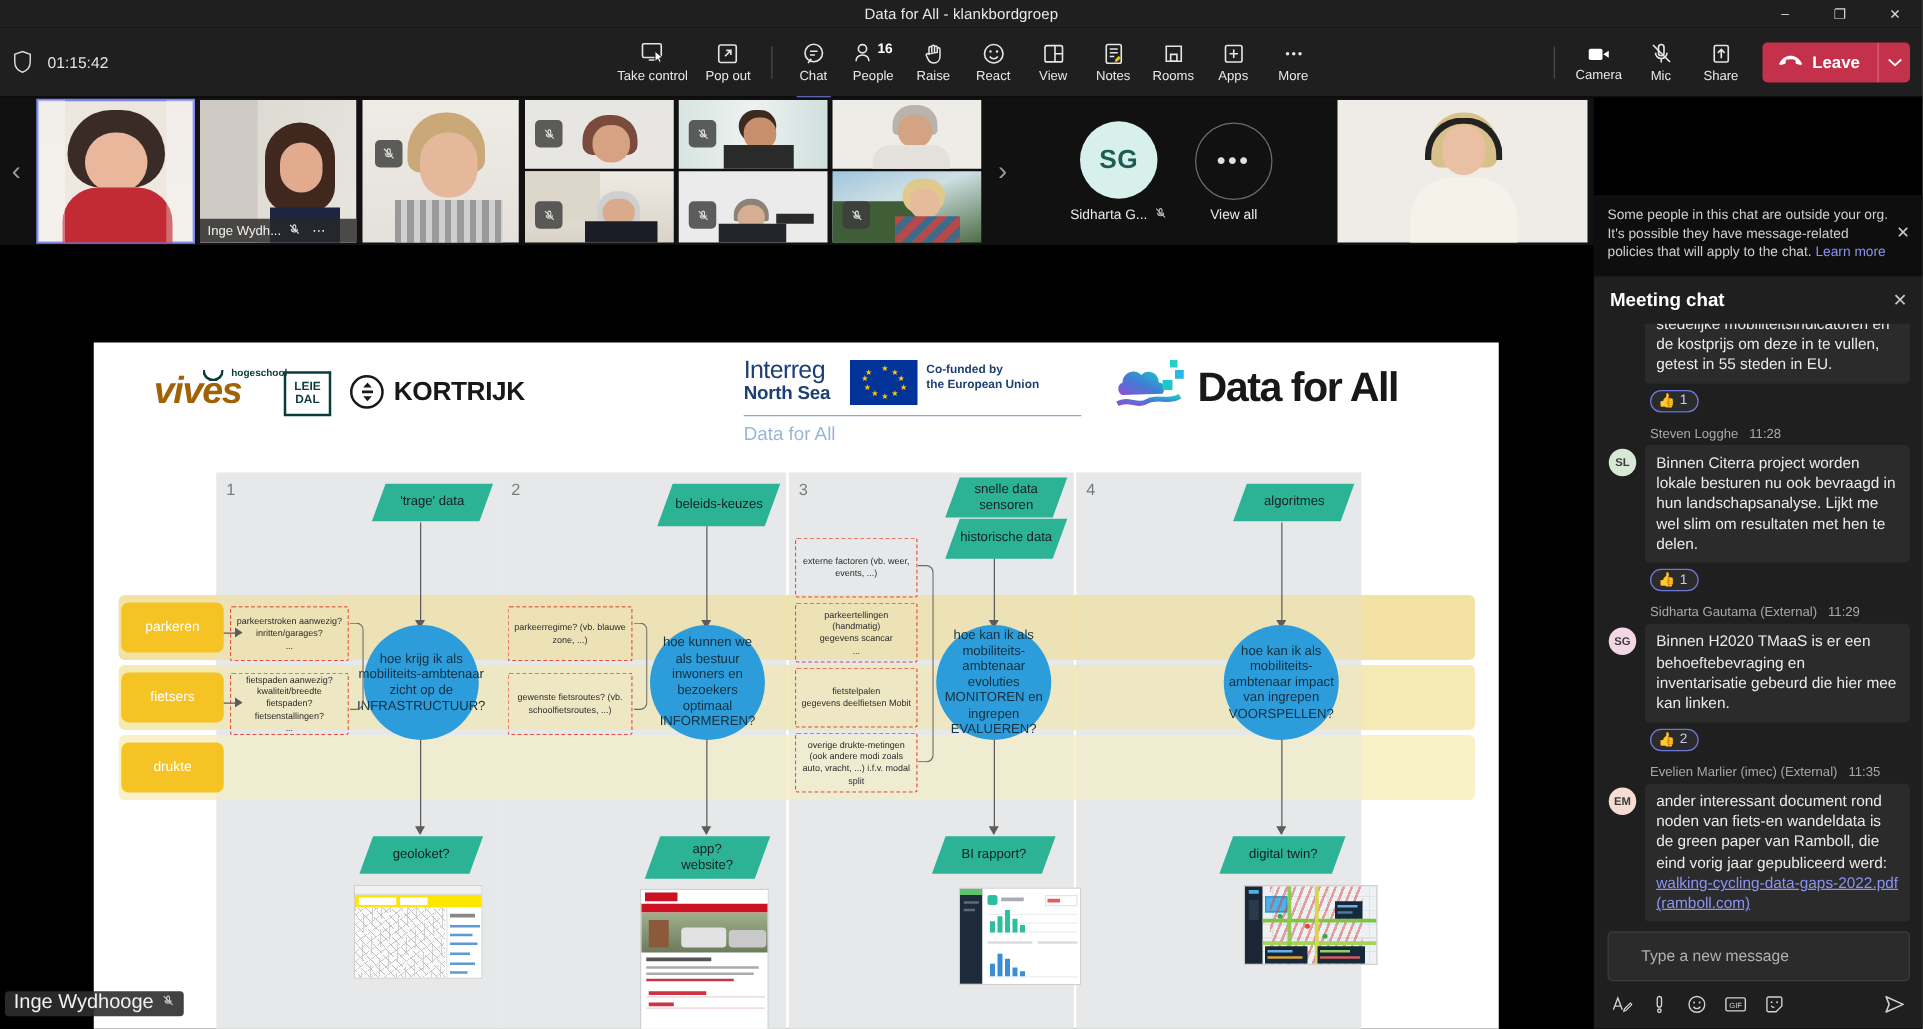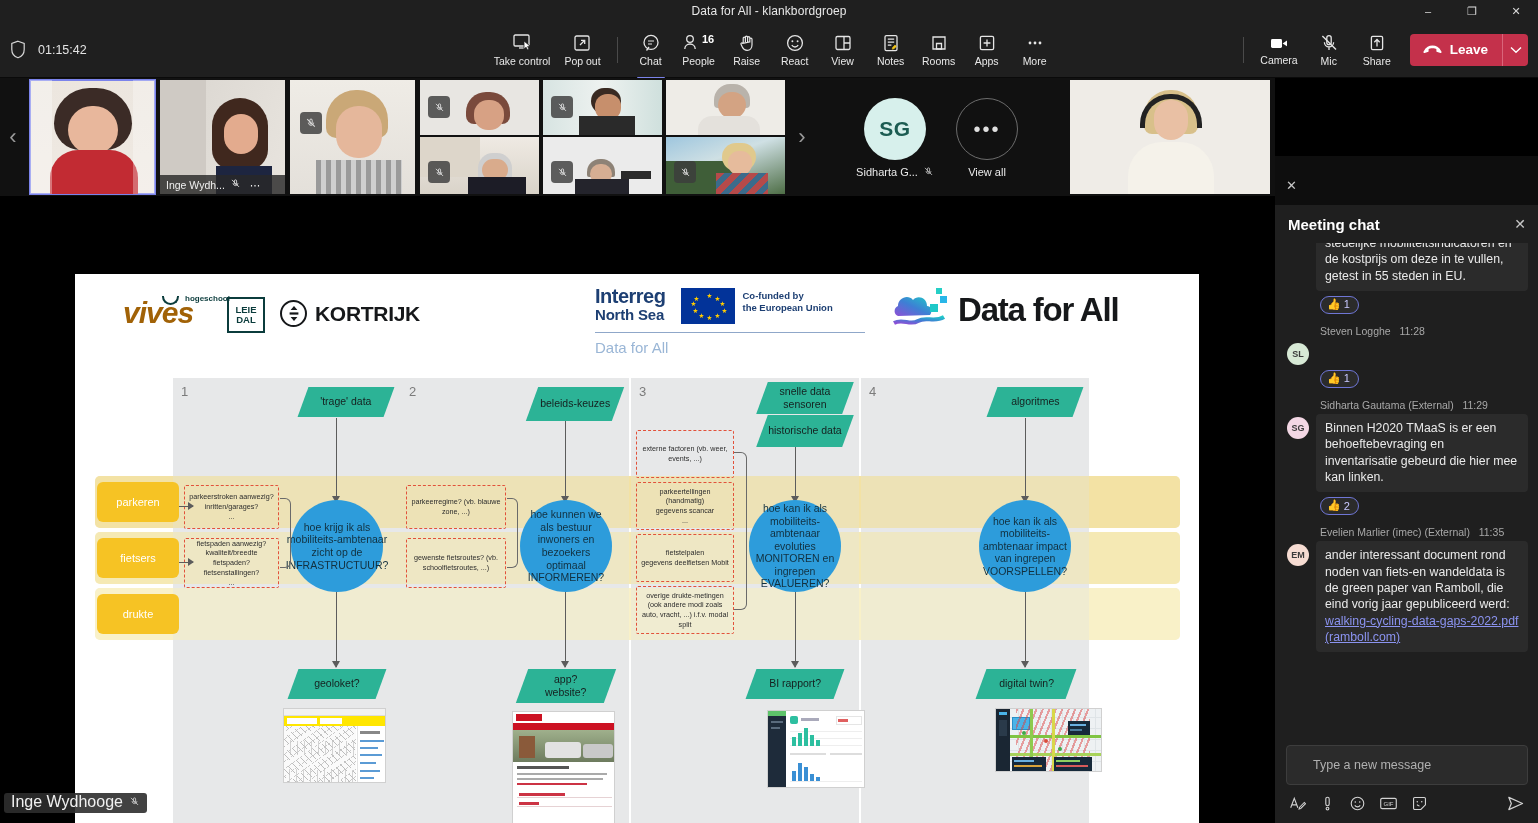--- a/index.html
+++ b/index.html
@@ -99,21 +99,21 @@
     border: 2px solid #0b3c3c; display: flex; flex-direction: column;
     align-items: center; justify-content: center; line-height: 1.05;
   }
   .logo-leiedal span { font-size: 9.5px; font-weight: 700; color: #0b3c3c; }
   .logo-kortrijk { position: absolute; left: 205px; top: 26px; display: flex; align-items: center; gap: 8px; }
   .kortrijk-mark { width: 27px; height: 27px; border-radius: 50%; border: 2.5px solid #16181a;
                    display: flex; align-items: center; justify-content: center; }
   .kortrijk-word { font-size: 21px; font-weight: 800; color: #16181a; letter-spacing: -.3px; }
   .logo-interreg { position: absolute; left: 520px; top: 12px; width: 270px; }
   .interreg-top { display: flex; align-items: flex-start; gap: 16px; }
-  .interreg-word { font-size: 20px; font-weight: 700; color: #1d3f73; line-height: 1.0; letter-spacing: -.5px; }
+  .interreg-word { font-size: 20px; font-weight: 400; color: #1d3f73; line-height: 1.0; letter-spacing: -.5px; }
   .interreg-sub { font-size: 15px; font-weight: 700; color: #1d3f73; letter-spacing: -.2px; }
   .eu-flag { width: 54px; height: 36px; background: #023399; position: relative; margin-top: 2px; }
   .eu-star { position: absolute; color: #ffcc00; font-size: 6.5px; line-height: 1; }
   .eu-text { font-size: 9.5px; font-weight: 700; color: #1d3f73; line-height: 1.25; margin-top: 4px; }
   .interreg-rule { border-top: 1px solid #8fa7c9; margin: 8px 0 6px; }
   .interreg-prog { font-size: 15px; color: #9ab6d6; }
   .logo-dfa { position: absolute; left: 815px; top: 12px; display: flex; align-items: center; gap: 6px; }
   .dfa-word { font-size: 33px; font-weight: 800; color: #16181a; letter-spacing: -1.2px; }
   .grid { position: relative; height: 507px; }
   .col {
@@ -833,20 +833,23 @@
             <path d="M10 3.4a2 2 0 0 1 2 2v4.2a2 2 0 0 1-4 0V5.4a2 2 0 0 1 2-2z" fill="none" stroke="#ccc" stroke-width="1.6"></path>
             <path d="M5.6 9.4c0 2.4 2 4.4 4.4 4.4s4.4-2 4.4-4.4" fill="none" stroke="#ccc" stroke-width="1.6"></path>
             <path d="M3.6 3.4 16.4 16.2" stroke="#ccc" stroke-width="1.7"></path>
           </svg>
       </span>
     </div>
   </div>
 
   <div class="chatpanel">
     <div class="chat-banner">
+      <div>
+        <span>Some people in this chat are outside your org. It's possible they have message-related policies that will apply to the chat. </span><a href="#">Learn more</a>
+      </div>
       <div class="banner-close">✕</div>
     </div>
 
     <div class="chat-head">
       <span class="chat-title">Meeting chat</span>
       <span class="chat-close">✕</span>
     </div>
 
     <div class="chat-scroll">
 
@@ -861,20 +864,21 @@
         </div>
       </div>
 
       <div class="msg" style="margin-top:4px;">
         <div class="msg-meta">
           <span>Steven Logghe</span>
           &nbsp;&nbsp;<span>11:28</span>
         </div>
         <div class="msg-row">
           <div class="msg-avatar" style="background:#d7e9d5;">SL</div>
+          <div class="msg-bubble">Binnen Citerra project worden lokale besturen nu ook bevraagd in hun landschapsanalyse. Lijkt me wel slim om resultaten met hen te delen.</div>
         </div>
         <div class="reaction">
           <span>👍</span>
           <span>1</span>
         </div>
       </div>
 
       <div class="msg">
         <div class="msg-meta">
           <span>Sidharta Gautama (External)</span>

